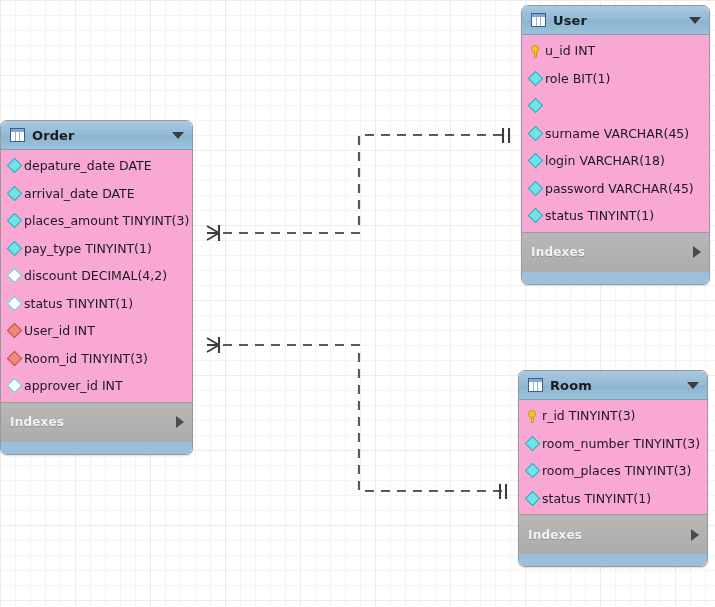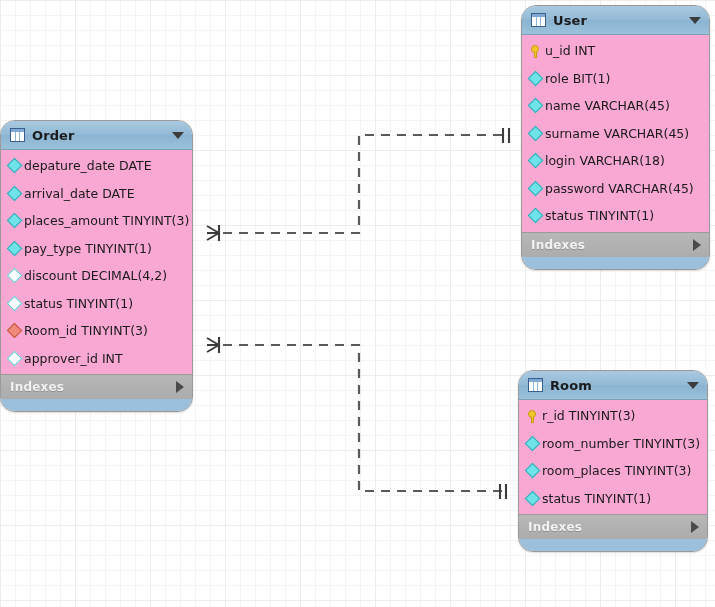--- a/index.html
+++ b/index.html
@@ -38,21 +38,21 @@
     position: absolute;
     left: 0; top: 0;
     width: 715px; height: 607px;
     pointer-events: none;
   }
 
   
   .table-box {
     position: absolute;
     border: 1px solid #9a9a9a;
-    border-radius: 15px;
+    border-radius: 7px;
     background: #ffffff;
     box-sizing: border-box;
     box-shadow: 0 1px 2px rgba(0,0,0,0.14);
     overflow: hidden;
   }
 
   .tbl-header {
     height: 29px;
     display: flex;
     align-items: center;
@@ -157,21 +157,21 @@
     flex: 0 0 auto;
     transform: rotate(45deg);
     box-sizing: border-box;
   }
   .ic-dia.nn   { background: #6fe3e8; border: 1px solid #2fa9b5; }
   .ic-dia.null { background: #ffffff; border: 1px solid #62c9d4; }
   .ic-dia.fk   { background: #ef8a7a; border: 1px solid #c4513c; }
 
   
   .idx-row {
-    height: 25px;
+    height: 40px;
     display: flex;
     align-items: center;
     padding: 0 8px 0 9px;
     background: linear-gradient(to bottom, #b7b7b7 0%, #acacac 100%);
     border-top: 1px solid #9b9b9b;
     box-sizing: border-box;
   }
   .idx-label {
     flex: 1;
     font-size: 12px;
@@ -257,20 +257,24 @@
       <div class="col-row">
         <span class="ic-dia null"></span>
         <span class="col-label">discount DECIMAL(4,2)</span>
       </div>
       <div class="col-row">
         <span class="ic-dia null"></span>
         <span class="col-label">status TINYINT(1)</span>
       </div>
       <div class="col-row">
         <span class="ic-dia fk"></span>
+        <span class="col-label">User_id INT</span>
+      </div>
+      <div class="col-row">
+        <span class="ic-dia fk"></span>
         <span class="col-label">Room_id TINYINT(3)</span>
       </div>
       <div class="col-row">
         <span class="ic-dia null"></span>
         <span class="col-label">approver_id INT</span>
       </div>
     </div>
     <div class="idx-row">
       <span class="idx-label">Indexes</span>
       <span class="caret-right"></span>
@@ -296,21 +300,20 @@
             <span class="ks"></span>
           </span>
         <span class="col-label">u_id INT</span>
       </div>
       <div class="col-row">
         <span class="ic-dia nn"></span>
         <span class="col-label">role BIT(1)</span>
       </div>
       <div class="col-row">
         <span class="ic-dia nn"></span>
-        <span class="col-label">name VARCHAR(45)</span>
       </div>
       <div class="col-row">
         <span class="ic-dia nn"></span>
         <span class="col-label">surname VARCHAR(45)</span>
       </div>
       <div class="col-row">
         <span class="ic-dia nn"></span>
         <span class="col-label">login VARCHAR(18)</span>
       </div>
       <div class="col-row">

